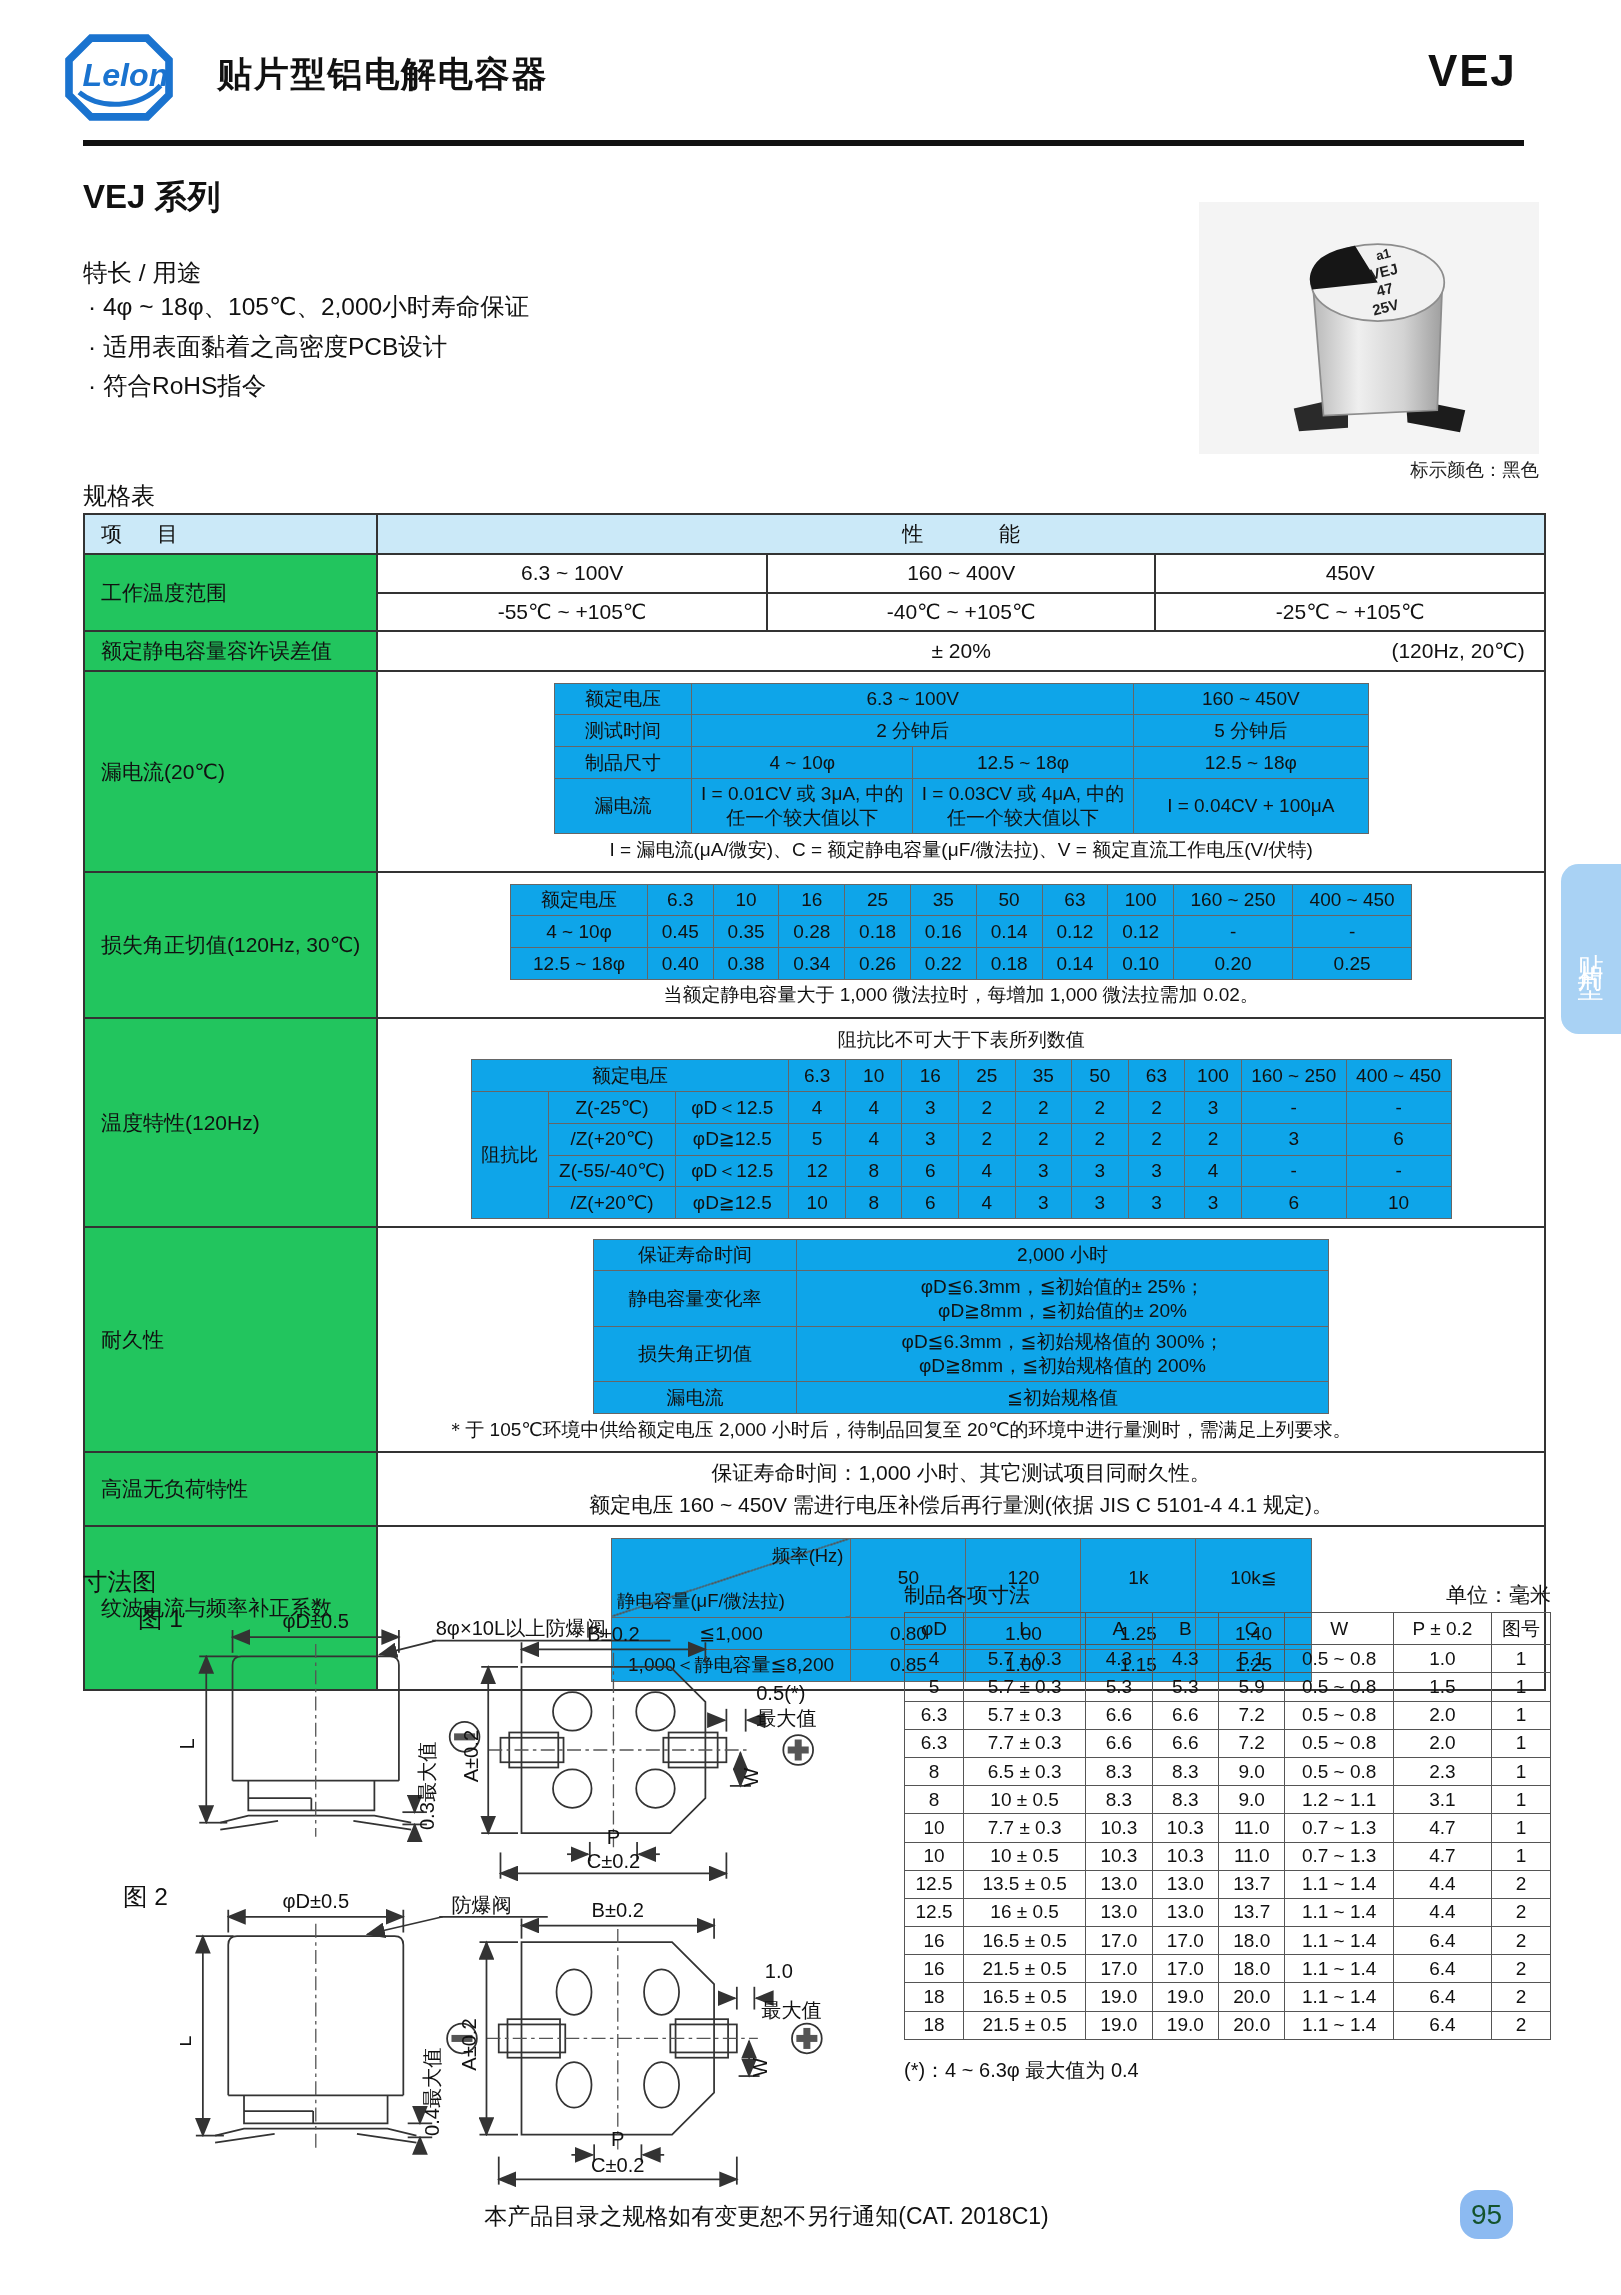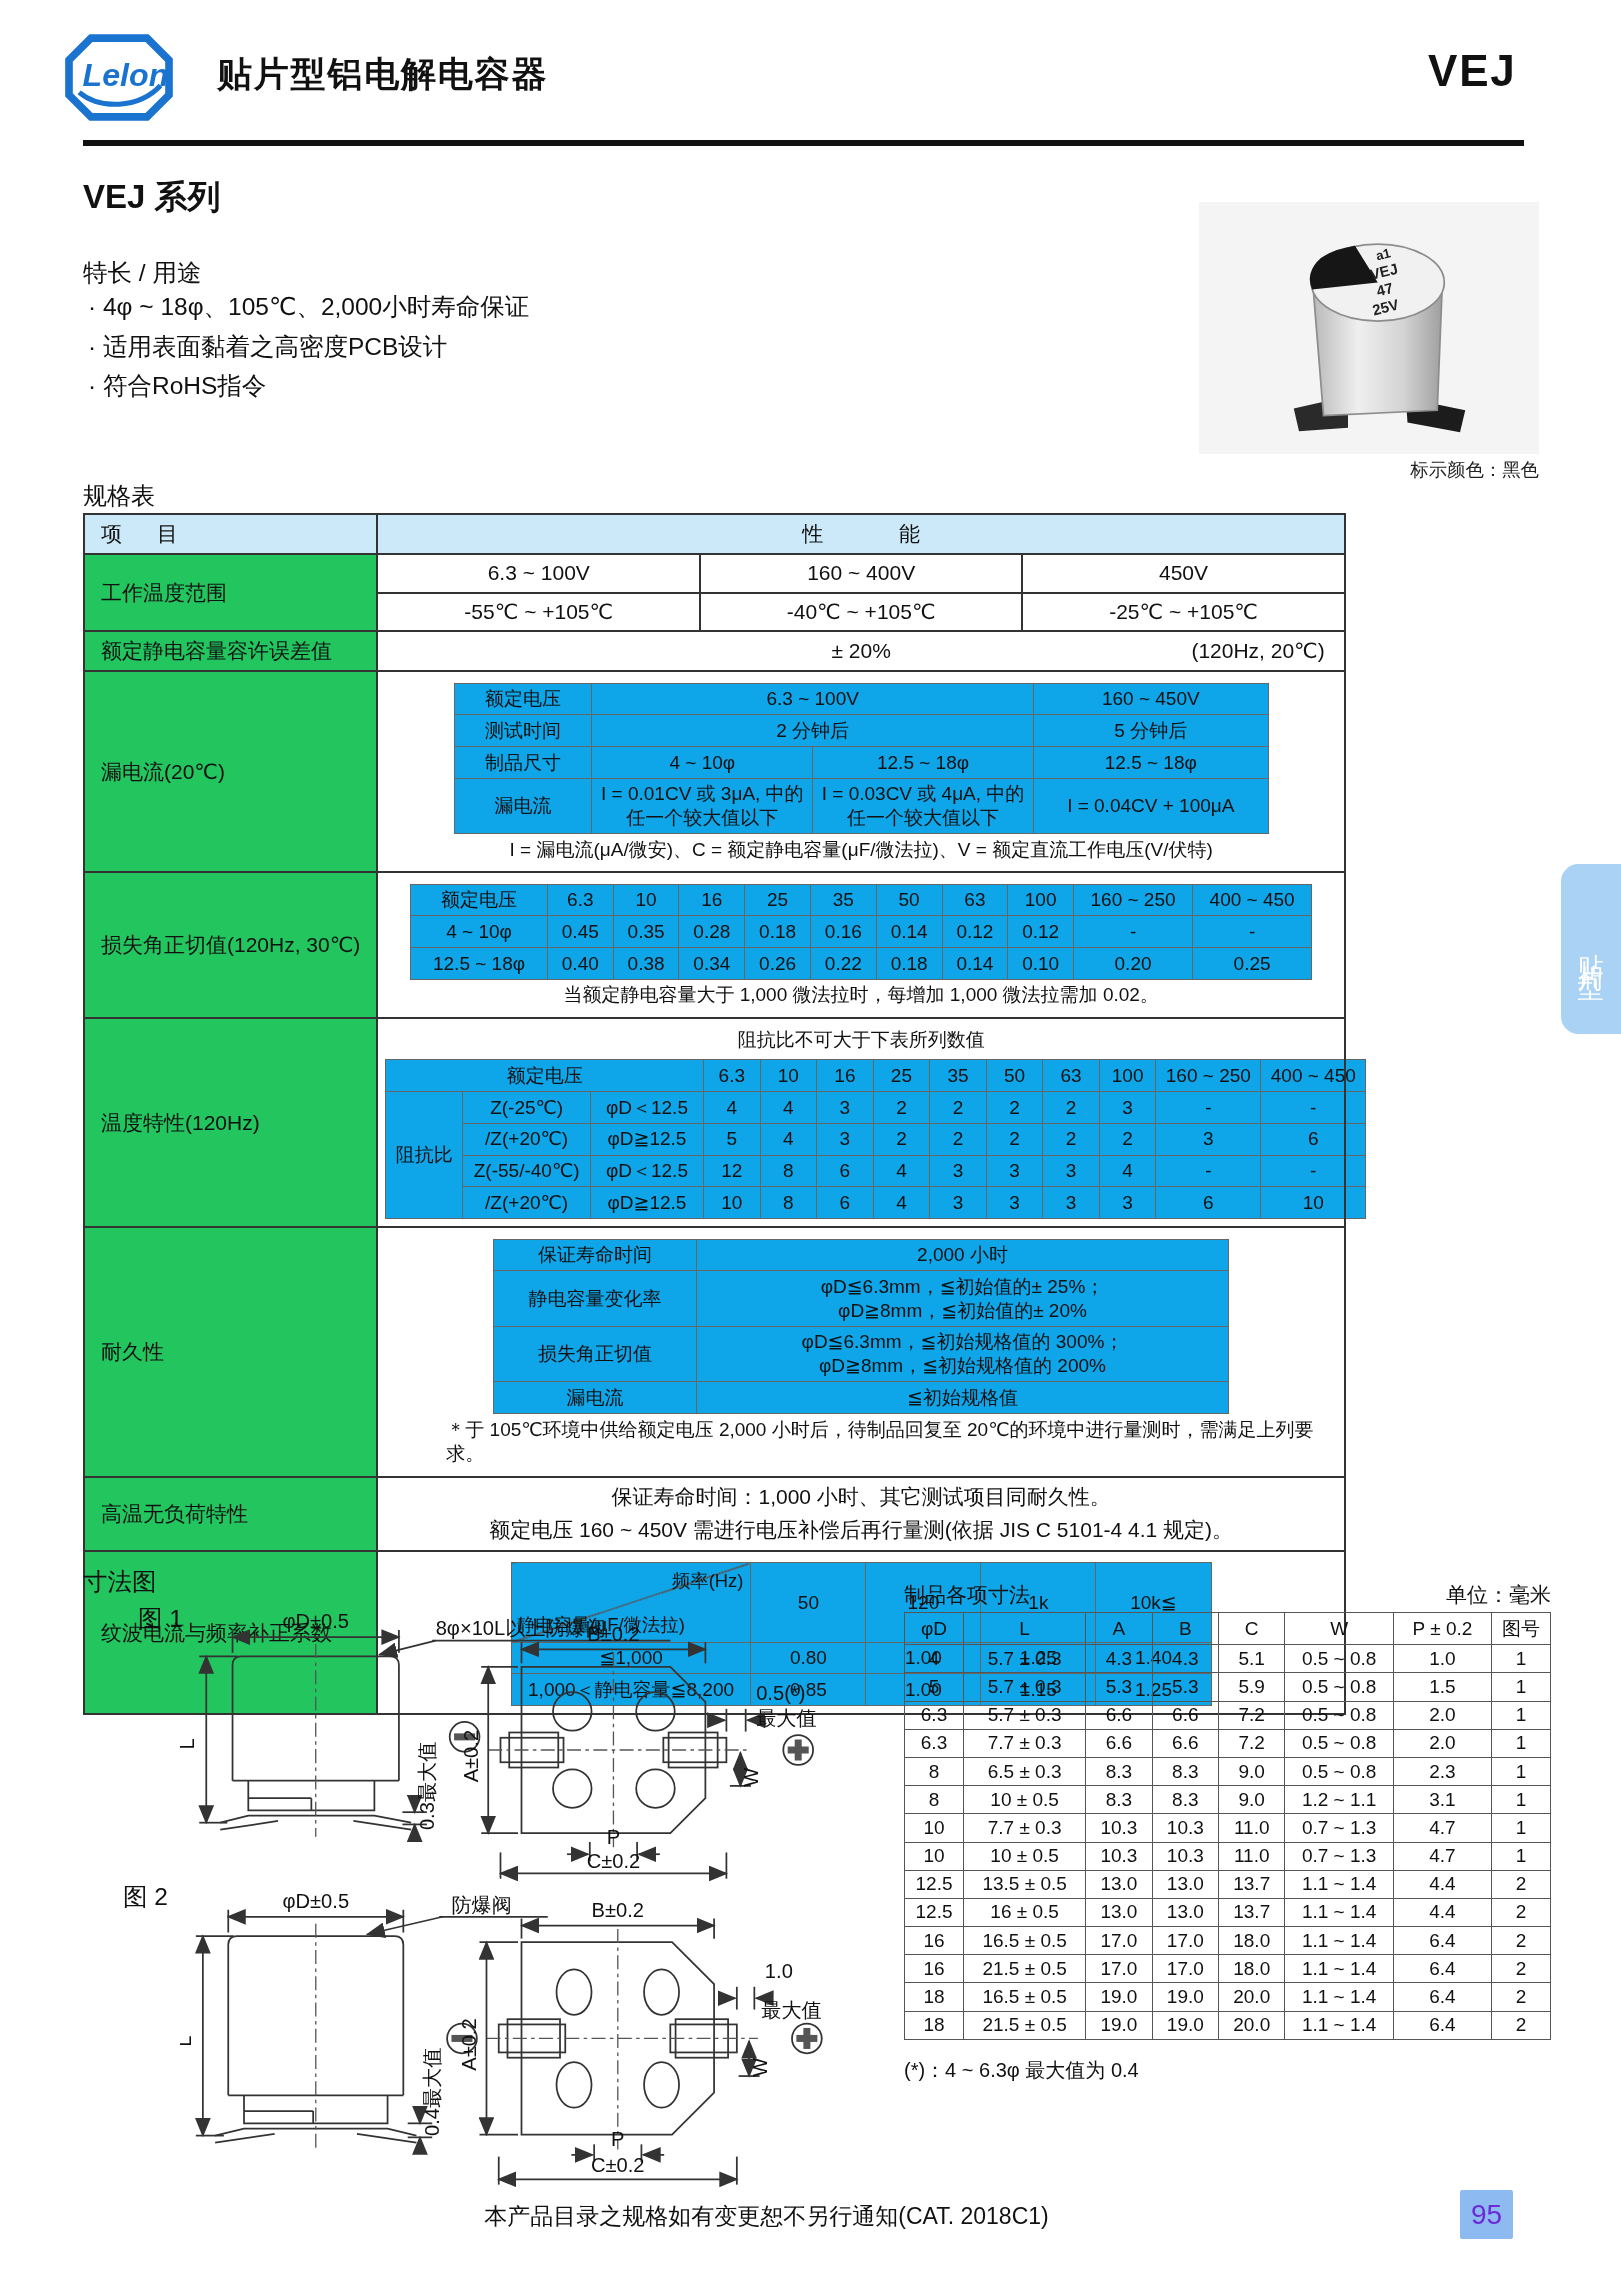--- a/index.html
+++ b/index.html
@@ -15,26 +15,26 @@
   .features-title{position:absolute;left:83px;top:256px;font-size:24.5px;}
   .features{position:absolute;left:88px;top:287px;font-size:24.5px;line-height:1.62;list-style:none;margin:0;padding:0;}
   
   .photo{position:absolute;left:1199px;top:202px;width:340px;height:252px;background:#f4f4f4;}
   .photo-caption{position:absolute;left:1199px;top:457px;width:340px;text-align:right;font-size:18.4px;color:#222;}
   
   .side-tab{position:absolute;right:0;top:864px;width:61px;height:170px;background:#a9d2f4;
             border-radius:17.5px 0 0 17.5px;display:flex;align-items:center;justify-content:center;}
   .side-tab span{writing-mode:vertical-rl;color:#fff;font-size:26px;letter-spacing:10.5px;}
   .page-badge{position:absolute;left:1460px;top:2190px;width:53px;height:49px;background:#8cbaf1;
-              border-radius:2px;color:#6d28d9;font-size:28px;display:flex;align-items:center;justify-content:center;}
+              border-radius:18px;color:#14532d;font-size:28px;display:flex;align-items:center;justify-content:center;}
   .footer-note{position:absolute;left:83px;top:2201px;width:1367px;text-align:center;font-size:23px;}
   
   .spec-title{position:absolute;left:83px;top:480px;font-size:24px;}
   table{border-collapse:collapse;}
-  .spec{position:absolute;left:83px;top:513px;width:1263px;table-layout:fixed;border-radius:24px;}
+  .spec{position:absolute;left:83px;top:513px;width:1463px;table-layout:fixed;border-radius:24px;}
   .spec > tbody > tr > td{border:2.2px solid #333;vertical-align:middle;font-size:21px;}
   .spec td.lab{width:270px;background:#22c55e;padding:3.5px 5.3px 3.5px 16px;white-space:pre;}
   .spec td.hd{background:#cbe9f8;}
   .spec td.cont{background:#fff;text-align:center;padding:3.5px 7px;}
   .spec td.nopad{padding:0;}
   .perf-head{text-align:center;white-space:pre;}
   .grid3{width:100%;height:75px;border-style:hidden;table-layout:fixed;}
   .grid3 td{border:2.2px solid #333;text-align:center;font-size:21px;}
   .tolwrap{position:relative;text-align:center;font-size:21px;}
   .tolwrap .cond{position:absolute;right:12.3px;top:0;}

